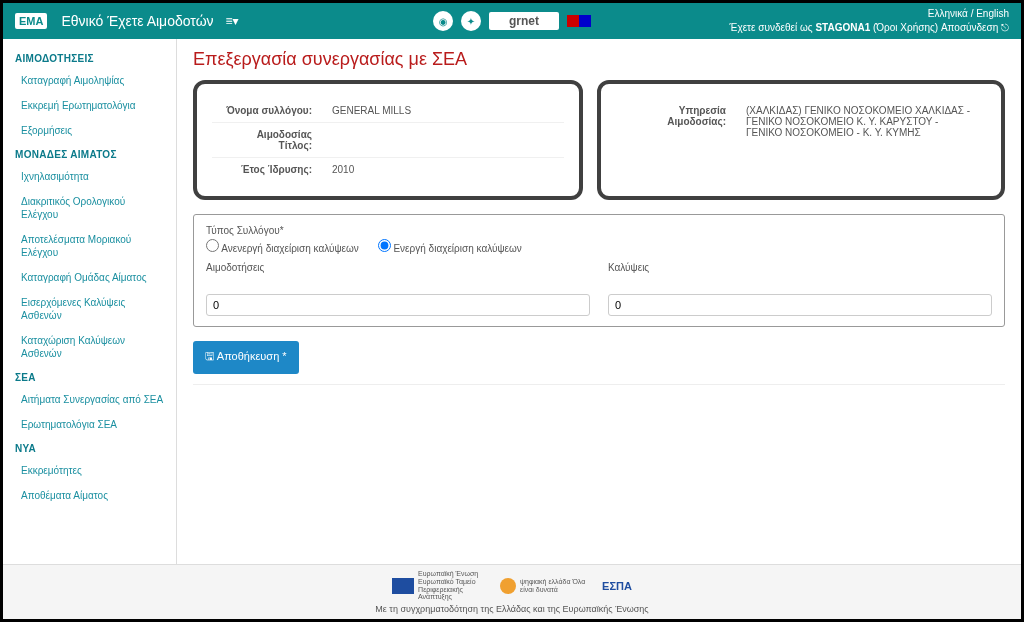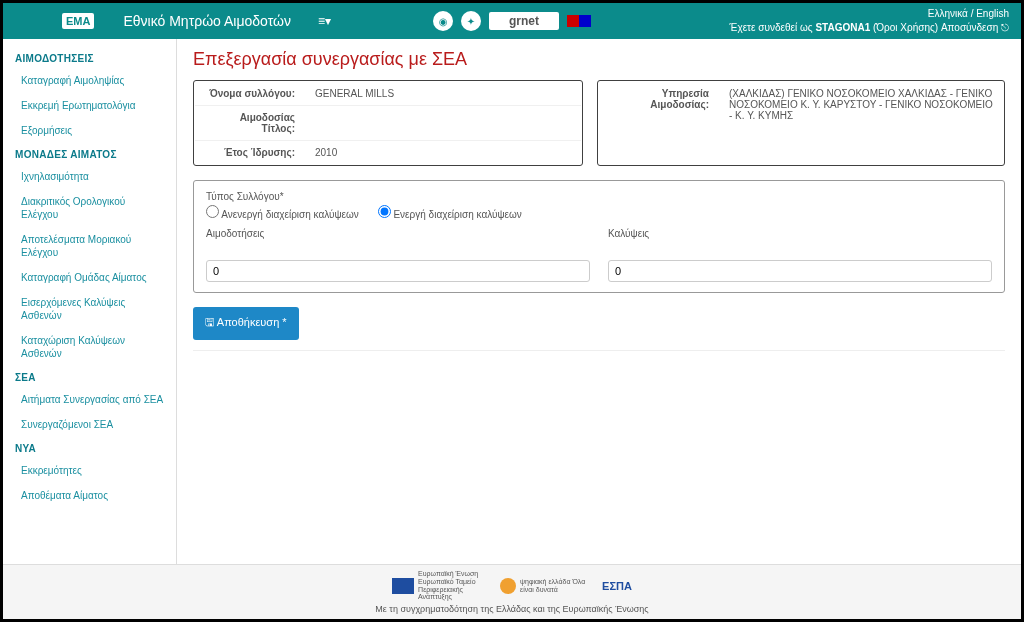--- a/index.html
+++ b/index.html
@@ -1,39 +1,39 @@
 <!DOCTYPE html>
 <html><head>
   <meta charset="utf-8">
   <style>
     * { box-sizing: border-box; margin: 0; padding: 0; }
     body { font-family: Arial, sans-serif; font-size: 11px; background: #000; }
     .app { width: 1024px; height: 622px; margin: 0 auto; background: #fff; display: flex; flex-direction: column; border: 3px solid #000; }
     .header { background: #0b8b8b; color: #fff; display: flex; align-items: center; padding: 4px 12px; height: 36px; position: relative; }
-    .logo { display: flex; align-items: center; gap: 21px; margin-left: 47px; }
+    .logo { display: flex; align-items: center; gap: 6px; }
     .logo-box { background: #fff; color: #0b8b8b; font-weight: bold; padding: 2px 4px; font-size: 11px; border-radius: 2px; }
     .app-title { font-size: 14px; margin-left: 8px; }
     .hamburger { margin-left: 6px; font-size: 12px; cursor: pointer; }
     .center-logos { position: absolute; left: 50%; transform: translateX(-50%); display: flex; align-items: center; gap: 8px; }
     .center-ico { width: 20px; height: 20px; background: #fff; border-radius: 50%; display: flex; align-items: center; justify-content: center; font-size: 10px; color: #0b8b8b;}
     .gr-text { color: #555; background:#fff; padding:2px 20px; font-size:12px; border-radius:2px; font-weight:bold;}
     .swatch { display:flex; }
     .swatch span { width:10px; height:10px; }
     .header-right { margin-left: auto; text-align: right; font-size: 10px; line-height: 1.4; }
     .header-right a { color: #fff; cursor: pointer; }
     .content { display: flex; flex: 1; overflow: hidden; }
     .sidebar { width: 174px; border-right: 1px solid #ddd; overflow-y: auto; background: #fff; padding: 8px 0; }
     .sidebar::-webkit-scrollbar { width: 6px; }
     .sidebar::-webkit-scrollbar-thumb { background: #ccc; border-radius: 3px; }
     .sidebar-header { font-size: 10px; font-weight: bold; color: #0b7a8a; padding: 6px 12px 4px; letter-spacing: 0.3px; }
     .sidebar-item { display: block; font-size: 10px; color: #1a8fa0; padding: 6px 12px 6px 18px; cursor: pointer; line-height: 1.3; }
     .main { flex: 1; padding: 10px 16px; overflow-y: auto; background: #fff; }
     .page-title { font-size: 18px; color: #b91c1c; margin-bottom: 10px; font-weight: normal; }
     .info-row { display: flex; gap: 14px; margin-bottom: 14px; }
-    .panel { border: 1px solid #404040; border-radius: 3px; padding: 1px; font-size: 10px; }
+    .panel { border: 4px solid #404040; border-radius: 12px; padding: 15px; font-size: 10px; }
     .panel-left { flex: 0 0 390px; }
     .panel-right { flex: 1; }
     .panel table { width: 100%; border-collapse: collapse; }
     .panel td { padding: 6px 10px; vertical-align: top; }
     .panel td.label { font-weight: bold; color: #555; text-align: right; width: 110px; border-bottom: 1px solid #f0f0f0;}
     .panel td.val { color: #555; border-bottom: 1px solid #f0f0f0;}
     .panel tr:last-child td { border-bottom: none; }
     .form-box { border: 1px solid #999; border-radius: 3px; padding: 10px 12px; margin-bottom: 14px; }
     .form-row-radio { font-size: 10px; color: #555; margin-bottom: 8px; }
     .form-row-radio label { margin-right: 16px; cursor: pointer; }
@@ -51,21 +51,21 @@
     .espa { font-weight:bold; color:#1e4da0; font-size:11px;}
     .hr-line { border:none; border-top:1px solid #eee; margin: 10px 0 0; }
   </style>
 </head>
 <body>
 
 <div class="app">
   <div class="header">
     <div class="logo">
       <span class="logo-box">EMA</span>
-      <span class="app-title">Εθνικό Μητρώο Αιμοδοτών</span>
+      <span class="app-title">Εθνικό Έχετε Αιμοδοτών</span>
       <span class="hamburger">≡▾</span>
     </div>
     <div class="center-logos">
       <span class="center-ico">◉</span>
       <span class="center-ico" style="background:#fff;">✦</span>
       <span class="gr-text">grnet</span>
       <span class="swatch">
         <span style="background:#c00;width:12px;height:12px;"></span>
           <span style="background:#00c;width:12px;height:12px;"></span>
       </span>
@@ -89,21 +89,21 @@
       <a class="sidebar-item">Ιχνηλασιμότητα</a>
       <a class="sidebar-item">Διακριτικός Ορολογικού Ελέγχου</a>
       <a class="sidebar-item">Αποτελέσματα Μοριακού Ελέγχου</a>
       <a class="sidebar-item">Καταγραφή Ομάδας Αίματος</a>
 
       <a class="sidebar-item">Εισερχόμενες Καλύψεις Ασθενών</a>
       <a class="sidebar-item">Καταχώριση Καλύψεων Ασθενών</a>
 
       <div class="sidebar-header">ΣΕΑ</div>
       <a class="sidebar-item">Αιτήματα Συνεργασίας από ΣΕΑ</a>
-      <a class="sidebar-item">Συνεργαζόμενοι ΣΕΑ</a>
+      <a class="sidebar-item">Ερωτηματολόγια ΣΕΑ</a>
 
       <div class="sidebar-header">ΝΥΑ</div>
       <a class="sidebar-item">Εκκρεμότητες</a>
       <a class="sidebar-item">Αποθέματα Αίματος</a>
 
     </div>
 
     <div class="main">
       <h2 class="page-title">Επεξεργασία συνεργασίας με ΣΕΑ</h2>
 

